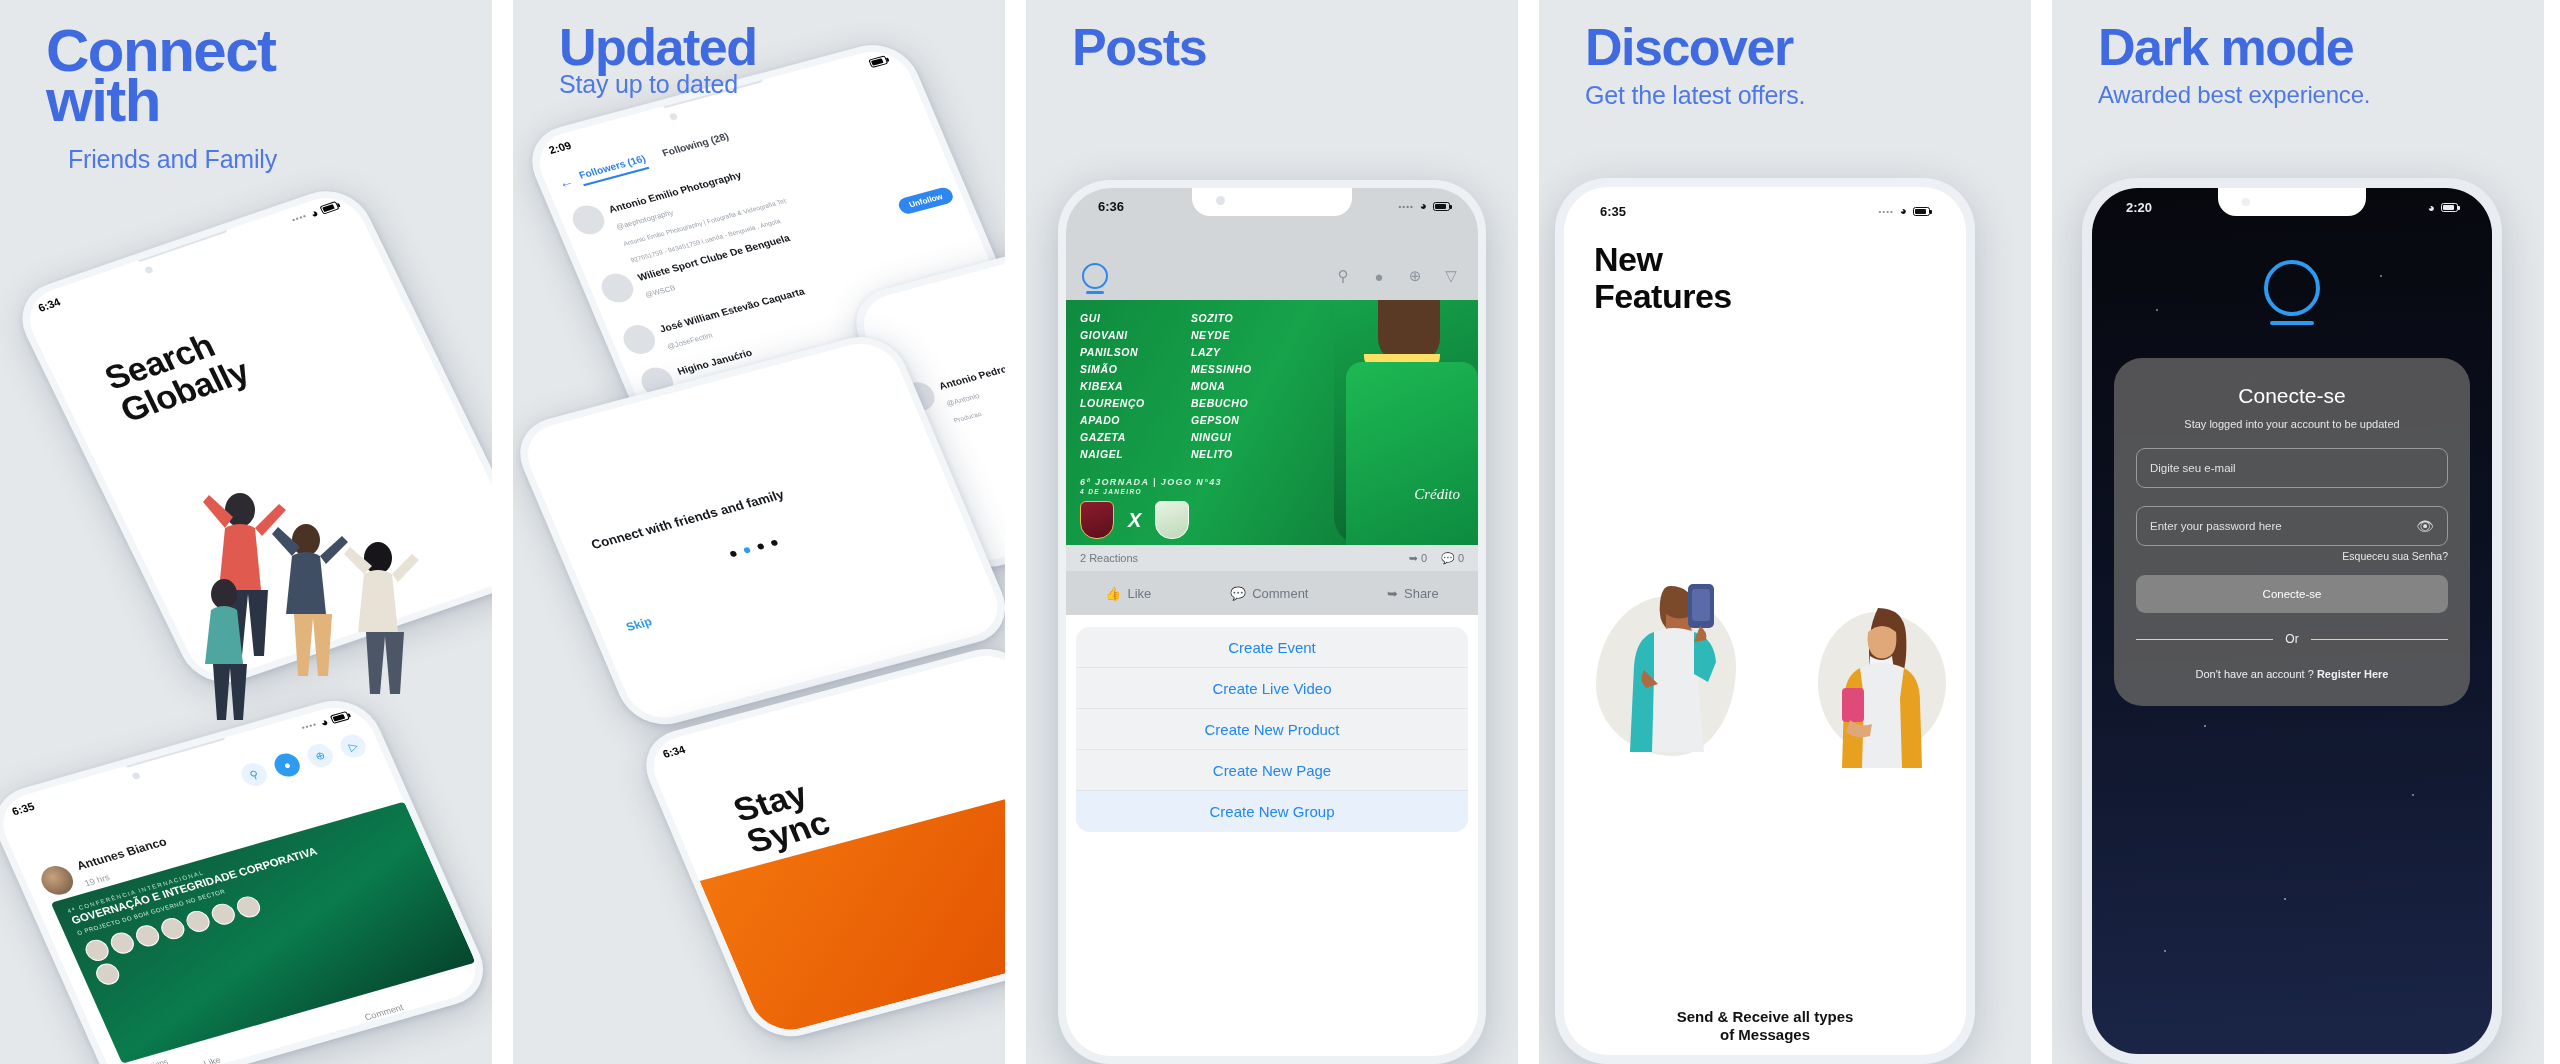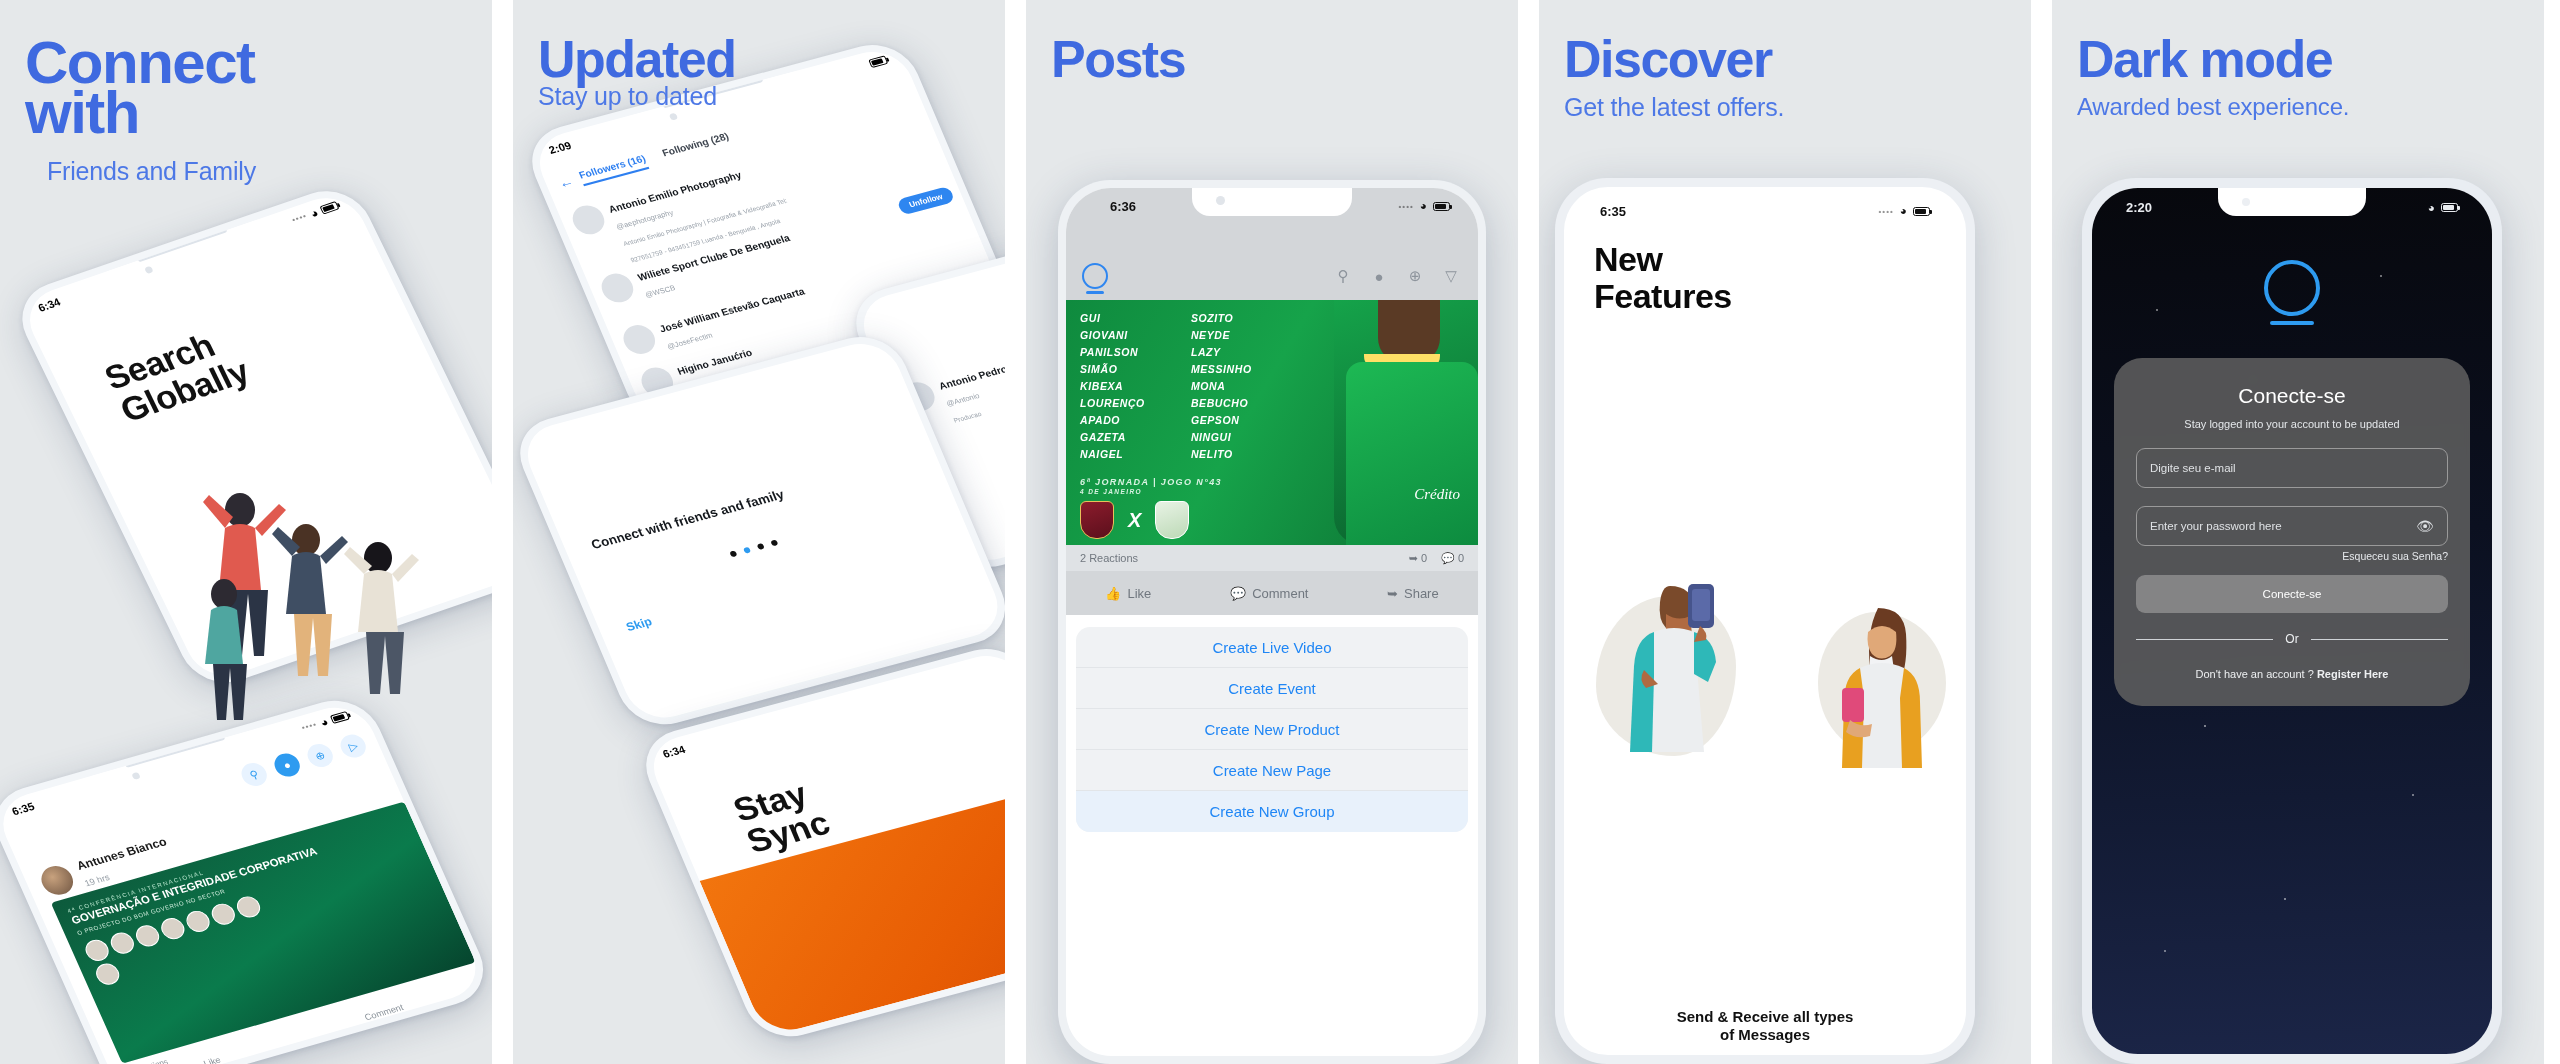--- a/index.html
+++ b/index.html
@@ -9,21 +9,21 @@
   #gallery { display:flex; width:2560px; height:1064px; background:#ffffff; gap:21px; }
 
   .panel { position:relative; overflow:hidden; background:#e5e8ea; flex:0 0 auto; }
   .p1 { width:492px; }
   .p2 { width:492px; }
   .p3 { width:492px; }
   .p4 { width:492px; }
   .p5 { width:492px; }
 
   
-  .head { position:absolute; left:0; top:16px; width:100%; padding:22px 30px 0 25px; z-index:30; }
+  .head { position:absolute; left:0; top:4px; width:100%; padding:22px 30px 0 46px; z-index:30; }
   .title { font-size:52px; line-height:0.84; font-weight:700; color:#3f6ae0; letter-spacing:-1.5px; }
   .p1 .title { font-size:60px; }
   .subtitle { font-size:25px; color:#4d78e6; font-weight:400; letter-spacing:-0.2px; }
   .p1 .sub-wrap { padding-left:22px; margin-top:18px; }
   .p2 .subtitle { margin-top:0; }
   .p3 .subtitle { margin-top:11px; }
   .p4 .subtitle { margin-top:11px; }
   .p5 .subtitle { margin-top:11px; font-size:24px; }
 
   
@@ -120,21 +120,21 @@
                  background:linear-gradient(140deg,#f2750e,#e85d04 60%,#d94e02); }
   .oc-txt { color:#fff; font-size:16px; font-weight:900; padding:20px 14px; letter-spacing:1px;}
 
   
   .p3-phone { position:absolute; left:32px; top:180px; width:428px; height:884px;
               background:#eef1f4; border-radius:52px; padding:8px;
               box-shadow:0 10px 40px rgba(40,60,90,.25); }
   .p3-screen { width:100%; height:100%; border-radius:45px; overflow:hidden; background:#fff;
                position:relative; }
   .p3-topbar { height:64px; background:#d3d6d9; position:relative; }
-  .p3-status { position:absolute; top:8px; left:16px; right:0; height:20px; display:flex;
+  .p3-status { position:absolute; top:8px; left:4px; right:0; height:20px; display:flex;
                justify-content:space-between; align-items:center; padding:0 28px;
                font-size:13px; font-weight:700; color:#111; }
   .p3-notch { position:absolute; left:50%; transform:translateX(-50%); top:-2px; width:160px;
               height:30px; background:#fff; border-radius:0 0 18px 18px; }
   .p3-notch .cam2 { position:absolute; left:24px; top:10px; width:9px; height:9px;
                     border-radius:50%; background:#e1e5ea; }
   .p3-navbar { height:48px; background:#d3d6d9; display:flex; align-items:center;
                justify-content:space-between; padding:0 16px; }
   .logo-o { width:26px; height:26px; border:2.6px solid #2e86f0; border-radius:50%;
             position:relative; }
@@ -550,22 +550,22 @@
         <div class="lcs-row">
           <span>👍
             <span>Like</span></span>
           <span>💬
             <span>Comment</span></span>
           <span>➥
             <span>Share</span></span>
         </div>
 
         <div class="sheet">
+          <div class="sheet-item">Create Event</div>
           <div class="sheet-item">Create Live Video</div>
-          <div class="sheet-item">Create Event</div>
           <div class="sheet-item">Create New Product</div>
           <div class="sheet-item">Create New Page</div>
           <div class="sheet-item hl">Create New Group</div>
         </div>
       </div>
     </div>
   </div>
 
   <div class="panel p4">
     <div class="head">

